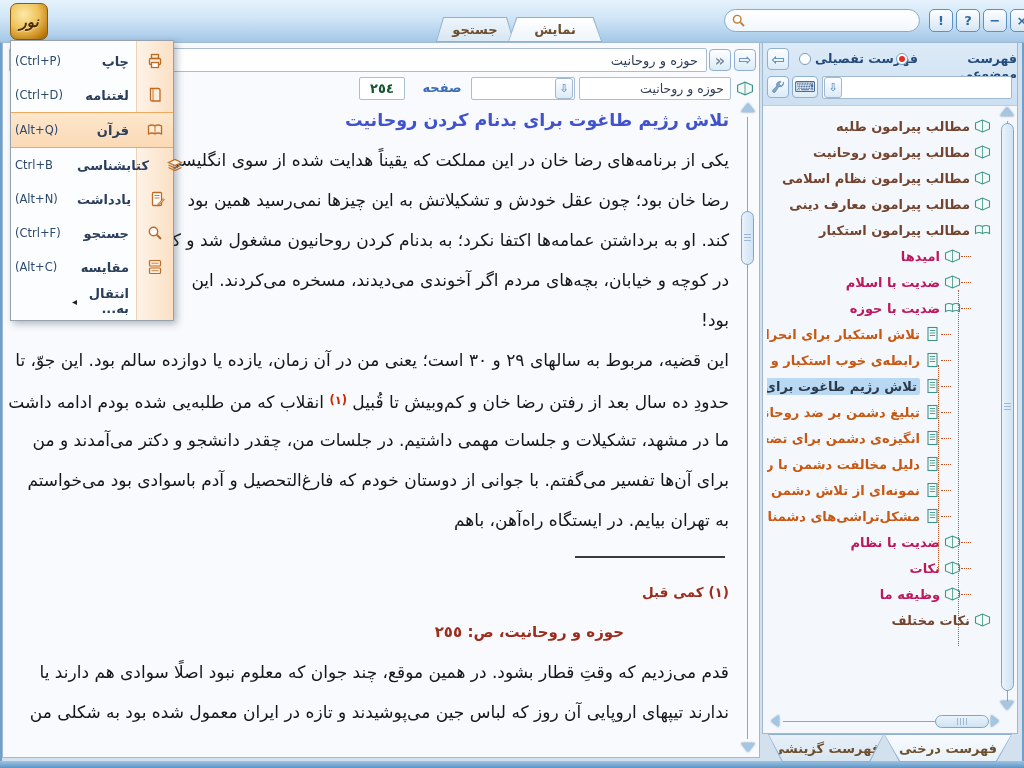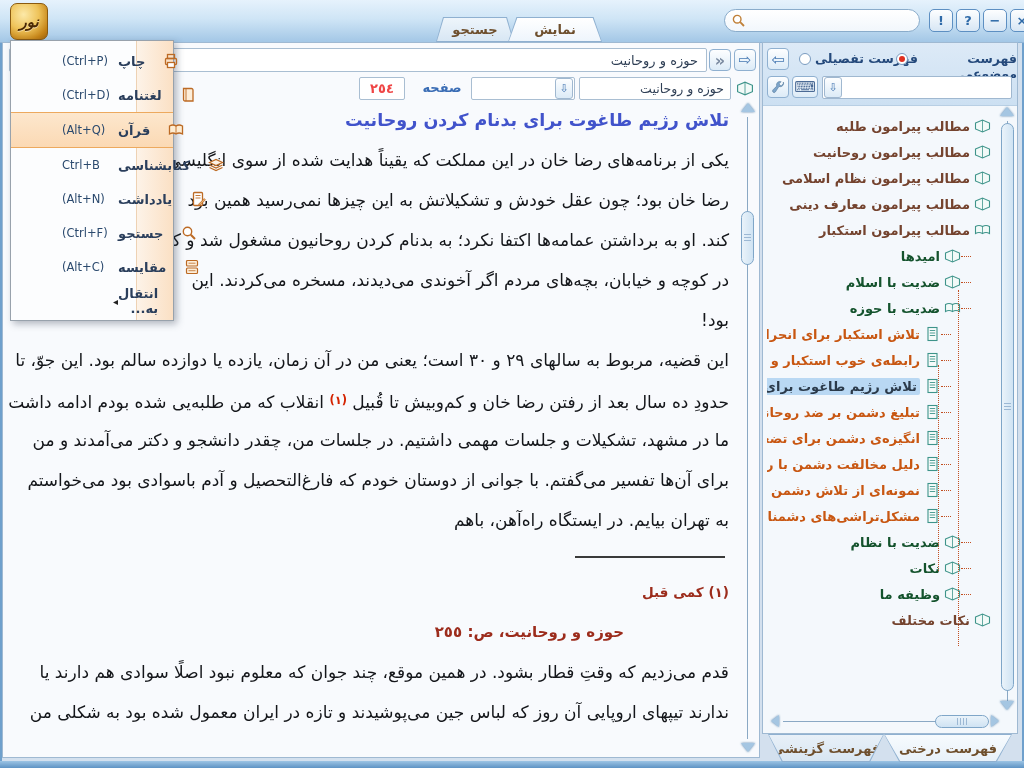--- a/index.html
+++ b/index.html
@@ -47,21 +47,21 @@
   .btn-next{left:731px;top:6px;font-size:15px;}
   .tag-ic{position:absolute;left:733px;top:37px;width:18px;height:17px;}
   .field-chapter{left:576px;top:34px;width:152px;height:23px;padding:0 6px;font-size:12.5px;}
   .field-goto{left:468px;top:34px;width:104px;height:23px;padding:0;}
   .mini-arrow{width:16px;height:19px;margin:1px;border:1px solid #a0b8d0;border-radius:3px;
     background:linear-gradient(#fdfeff,#dcebf7);color:#4779b3;font-size:11px;display:flex;
     align-items:center;justify-content:center;cursor:pointer;}
   .lbl-page{position:absolute;left:415px;top:37px;width:48px;text-align:center;direction:rtl;
     color:#3a6db5;font-weight:bold;font-size:13px;}
   .field-page{left:356px;top:34px;width:46px;height:23px;justify-content:center;
-    color:#ef4444;font-weight:bold;}
+    color:#14532d;font-weight:bold;}
   
   .text-area{position:absolute;left:4px;right:22px;top:57px;height:652px;overflow:hidden;
     direction:rtl;text-align:right;padding-right:8px;}
   .text-line{height:40px;line-height:40px;white-space:nowrap;font-size:17px;color:#14161a;}
   .text-line.heading{color:#4153cb;font-weight:bold;font-size:17.5px;}
   .fn-marker{color:#d42300;font-size:11.5px;font-weight:bold;vertical-align:4px;}
   .divider-row{height:32px;position:relative;}
   .divider-row::after{content:"";position:absolute;right:4px;top:16px;width:150px;height:2px;background:#3a3a3a;}
   .footnote-row{height:40px;line-height:40px;color:#9c2c1c;font-weight:bold;font-size:13.5px;white-space:nowrap;}
   .section-row{height:40px;line-height:40px;color:#9c2c1c;font-weight:bold;font-size:15px;
@@ -101,21 +101,21 @@
     border:1px solid #a0b8d0;border-radius:2px;background:#fff;display:flex;align-items:center;}
   .tree{position:absolute;left:4px;top:70px;width:232px;height:586px;direction:rtl;overflow:hidden;}
   .tree-row{height:26px;display:flex;align-items:center;white-space:nowrap;overflow:hidden;cursor:pointer;}
   .tree-row.lv0{padding-right:8px;}
   .tree-row.lv1{padding-right:28px;}
   .tree-row.lv2{padding-right:48px;}
   .tr-stub{width:10px;flex:0 0 10px;border-top:1px dotted #c25022;}
   .tr-icon{width:17px;flex:0 0 17px;height:16px;margin-left:4px;}
   .tr-label{font-size:13px;font-weight:bold;}
   .lv0 .tr-label{color:#74432e;}
-  .lv1 .tr-label{color:#14532d;}
+  .lv1 .tr-label{color:#be185d;}
   .lv2 .tr-label{color:#c85712;}
   .tr-label.sel{background:#b9d8f3;color:#2b3a4a;padding:1px 3px;border-radius:2px;}
   .conn{position:absolute;border-left:1px dotted #c25022;width:0;}
   #conn-v1{left:191px;top:177px;height:356px;}
   #conn-v2{left:171px;top:252px;height:206px;}
   
   .tab-bottom{position:absolute;top:734px;height:28px;clip-path:polygon(0 0,100% 0,88% 100%,12% 100%);
     background:#8fb0d0;cursor:pointer;}
   .tab-bottom .in{position:absolute;inset:1px;clip-path:polygon(0 0,100% 0,88% 100%,12% 100%);
     display:flex;align-items:center;justify-content:center;color:#6e4f2d;font-weight:bold;font-size:13px;}
@@ -123,22 +123,22 @@
   #tab-tree .in{background:linear-gradient(#f7fbfe,#e8f1f9);}
   #tab-select{left:768px;width:116px;z-index:1;}
   #tab-select .in{background:linear-gradient(#e8f0f8,#d8e6f2);}
   
   .menu{position:absolute;left:10px;top:40px;width:164px;height:281px;box-sizing:border-box;
     background:#fcfdfe;border:1px solid #98a2ac;box-shadow:3px 3px 7px rgba(50,60,80,.35);
     padding:3px 0;z-index:50;}
   .menu-strip{position:absolute;top:0;bottom:0;right:0;width:36px;
     background:linear-gradient(to left,#fbe0c4,#fdf3e8);border-left:1px solid #eed2b4;}
   .menu-item{position:relative;height:34px;display:flex;align-items:center;z-index:2;cursor:pointer;}
-  .mi-shortcut{width:66px;flex:0 0 66px;padding-left:10px;box-sizing:border-box;
-    font-size:11.5px;color:#2b4a6e;text-align:left;margin-left:41px;}
+  .mi-shortcut{width:66px;flex:0 0 66px;padding-left:4px;box-sizing:border-box;
+    font-size:11.5px;color:#2b4a6e;text-align:left;}
   .mi-shortcut.sub{text-align:right;color:#222;font-size:10px;}
   .mi-label{flex:1;direction:rtl;text-align:right;font-size:13px;font-weight:bold;color:#2b3f5c;padding-right:8px;}
   .mi-icon{width:36px;flex:0 0 36px;display:flex;align-items:center;justify-content:center;}
   .menu-item.hl{background:linear-gradient(#fde7cd,#fbd9b4);
     border-top:1px solid #eda95e;border-bottom:1px solid #eda95e;}
 </style>
 </head>
 <body>
 
 <div id="stage">

